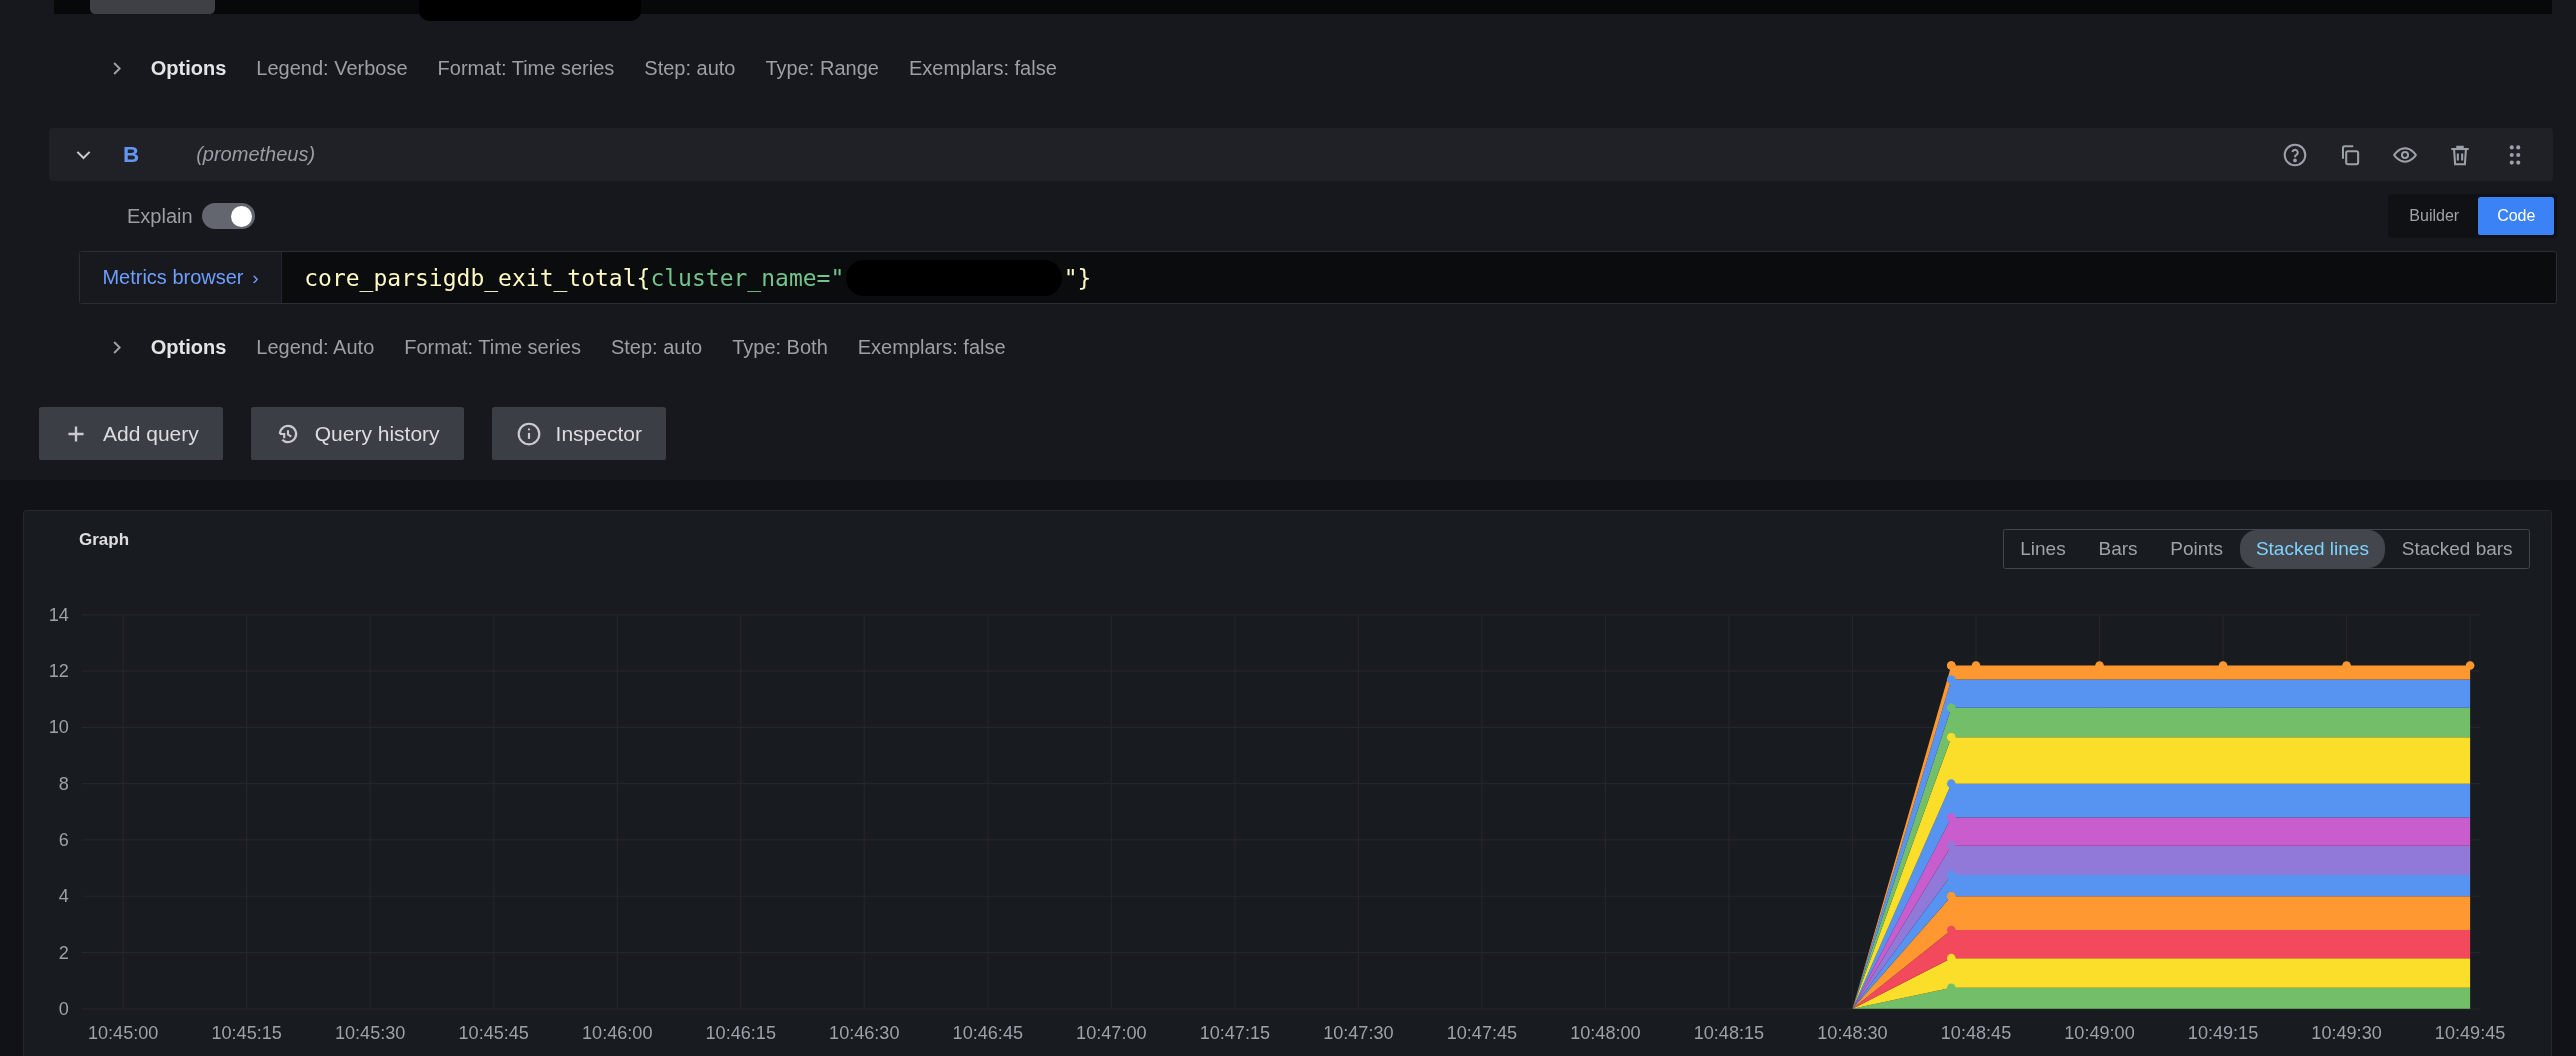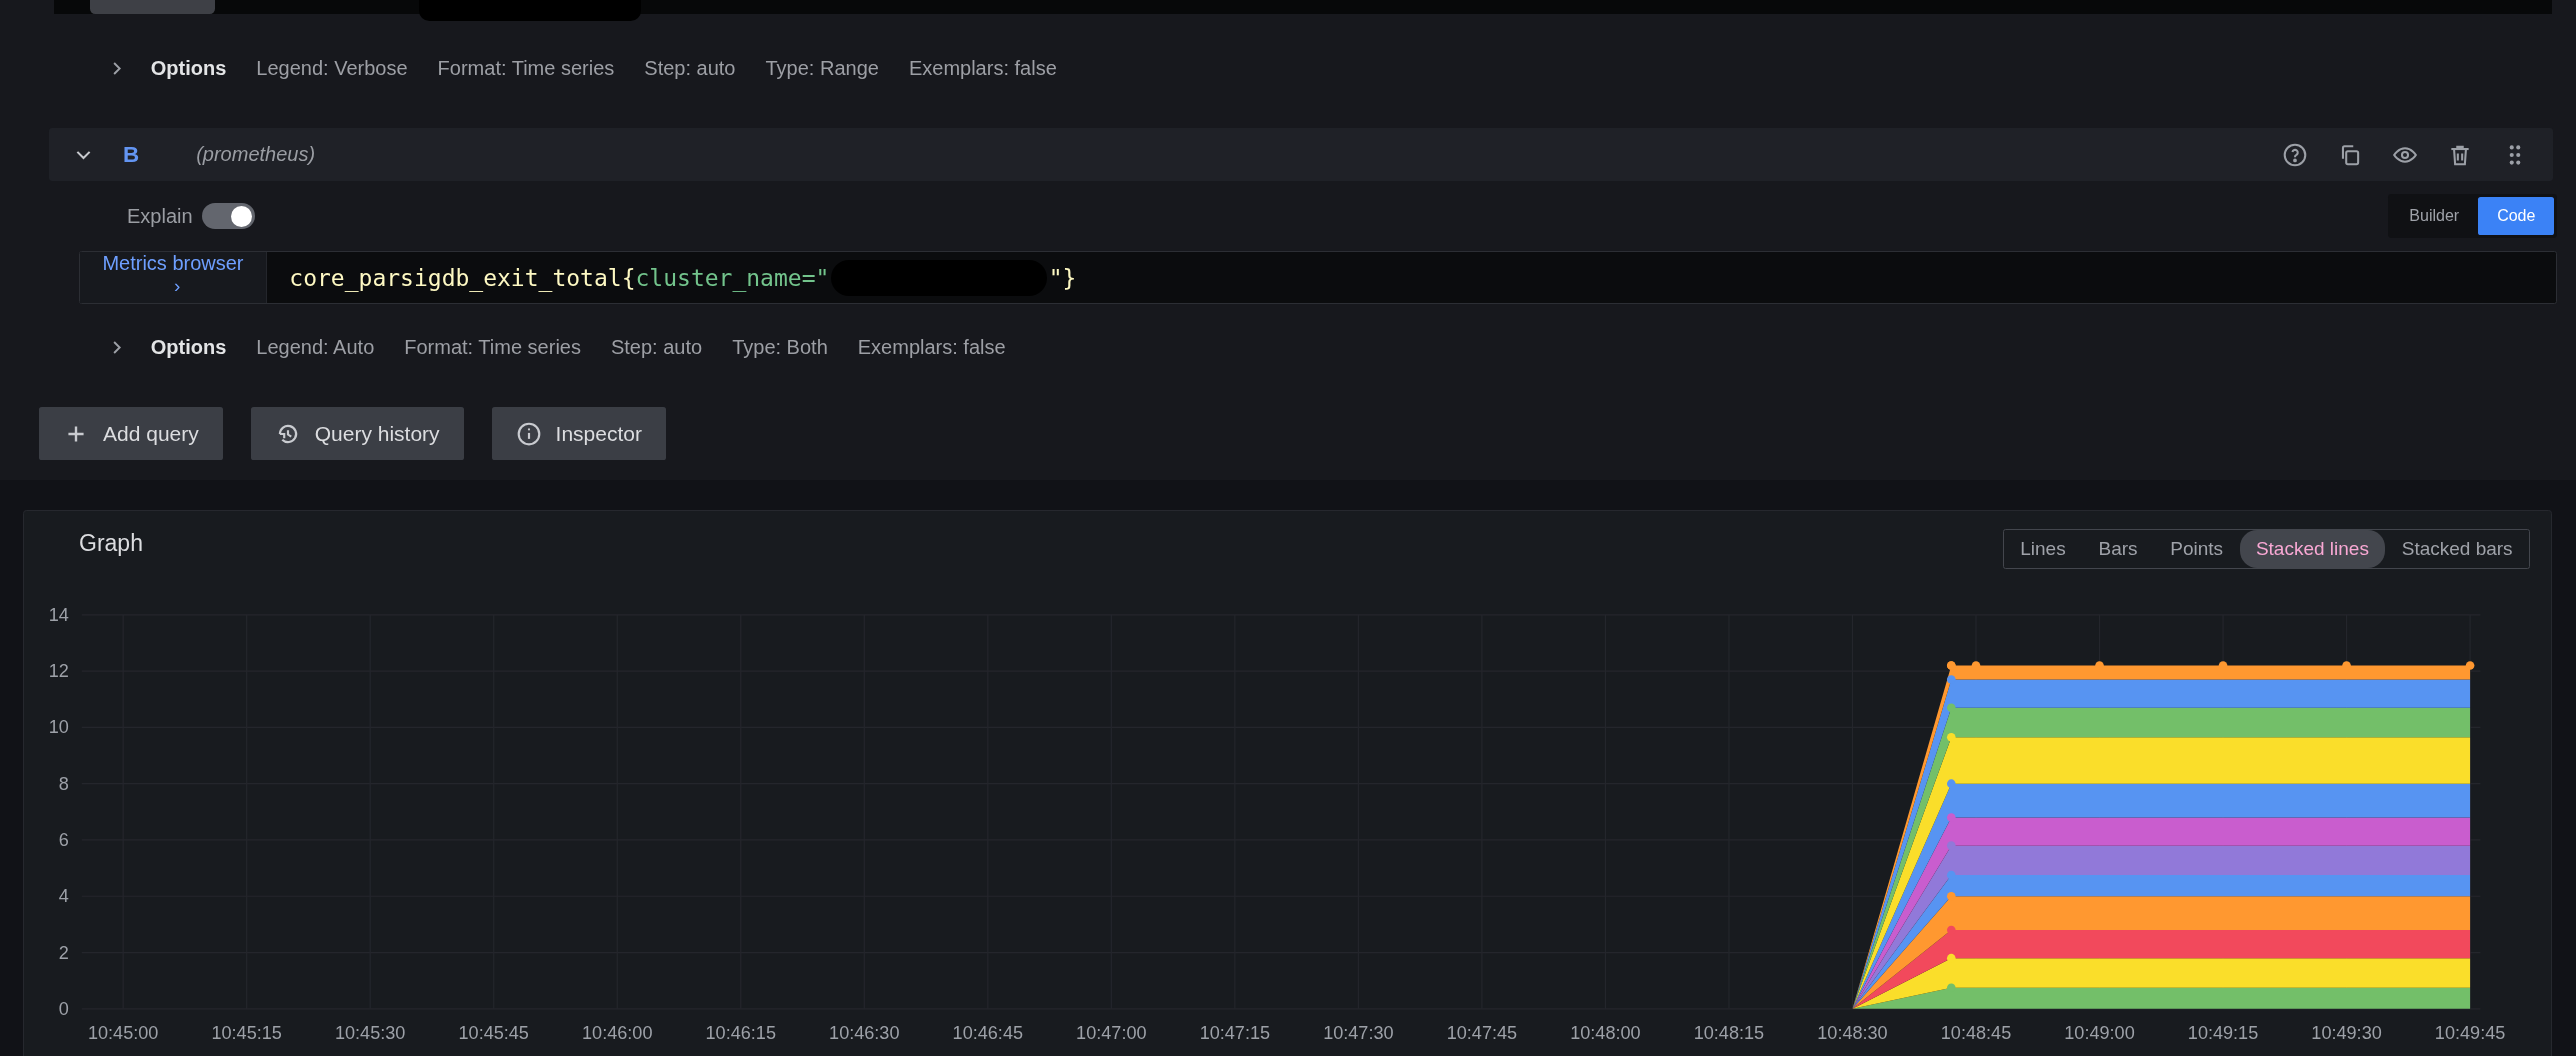--- a/index.html
+++ b/index.html
@@ -40,41 +40,41 @@
   .toggle { width:53px; height:26px; border-radius:13px; background:#63666e; position:relative; cursor:pointer; }
   .toggle .knob { position:absolute; right:2.6px; top:2.6px; width:21px; height:21px; border-radius:50%; background:#fff; }
   .mode-switch { margin-left:auto; display:flex; background:#101114; border-radius:3.4px; padding:2.6px; }
   .mode-switch .mbtn { height:38px; padding:0 19px; display:flex; align-items:center; font-size:16px; color:#9fa2a9;
     border-radius:2.6px; cursor:pointer; }
   .mode-switch .mbtn.active { background:#3b82f6; color:#ffffff; }
 
   .query-input-row { position:absolute; left:79px; top:251px; width:2478px; height:53px; background:#0b0c0e;
     border:0.9px solid #2c2e34; border-radius:2.6px; display:flex; align-items:center; }
   .metrics-browser { height:100%; display:flex; align-items:center; padding:0 22.4px; background:#17191e;
-    border-right:0.9px solid #24262c; color:#6e9fff; font-size:20px; font-weight:500; cursor:pointer; white-space:nowrap;flex-direction:column; }
+    border-right:0.9px solid #24262c; color:#6e9fff; font-size:20px; font-weight:500; cursor:pointer; white-space:nowrap; }
   .metrics-browser .mb-chev { margin-left:8.6px; font-size:19px; }
   .query-code { margin-left:22.4px; font-family:"DejaVu Sans Mono","Liberation Mono",monospace; font-size:23px;
     display:flex; align-items:center; white-space:pre; }
   .code-plain { color:#fef9c3; }
   .code-label { color:#73c48c; }
   .code-redaction { display:inline-block; width:216px; height:36px; background:#000; border-radius:18px; margin:0 1.7px; vertical-align:middle; }
 
   .actions-row { position:absolute; left:39px; top:407px; display:flex; gap:28px; }
   .action-btn { height:53px; background:#3b3e45; border:none; border-radius:2.6px; color:#dcdde0; font-size:21px;
     font-family:"Liberation Sans",sans-serif; display:flex; align-items:center; gap:14px; padding:0 24px; cursor:pointer; }
   .action-btn svg { width:26px; height:26px; color:#c9cbd0; }
 
   
   .graph-panel { position:absolute; left:23px; top:510px; width:2529px; height:547px; background:#181b1f;
     border:0.9px solid #26282e; border-radius:3.4px 3.4px 0 0; }
   .panel-header { position:absolute; left:0; top:0; width:100%; height:64px; }
-  .panel-title { position:absolute; left:55px; top:19px; font-size:23px; font-weight:400; color:#dcdde0;text-align:right; }
+  .panel-title { position:absolute; left:55px; top:19px; font-size:17px; font-weight:700; color:#dcdde0;text-align:right; }
   .viz-modes { position:absolute; right:21px; top:18px; display:flex; border:0.9px solid #43464d; border-radius:2.6px; overflow:hidden; }
   .viz-modes .vbtn { height:38px; padding:0 16.4px; display:flex; align-items:center; font-size:19px; color:#9fa2a9; cursor:pointer; }
-  .viz-modes .vbtn.active { background:#43464d; color:#f9a8d4;border-radius:17px; }
+  .viz-modes .vbtn.active { background:#43464d; color:#7dd3fc;border-radius:17px; }
 
   #chart-svg { position:absolute; left:0; top:64px; }
   .grid { stroke:#24262c; stroke-width:1.4; }
   .ylab, .xlab { fill:#9da1a8; font-size:21px; font-family:"Liberation Sans",sans-serif; }
 </style>
 </head>
 <body>
 
 <div class="top-section">
 

